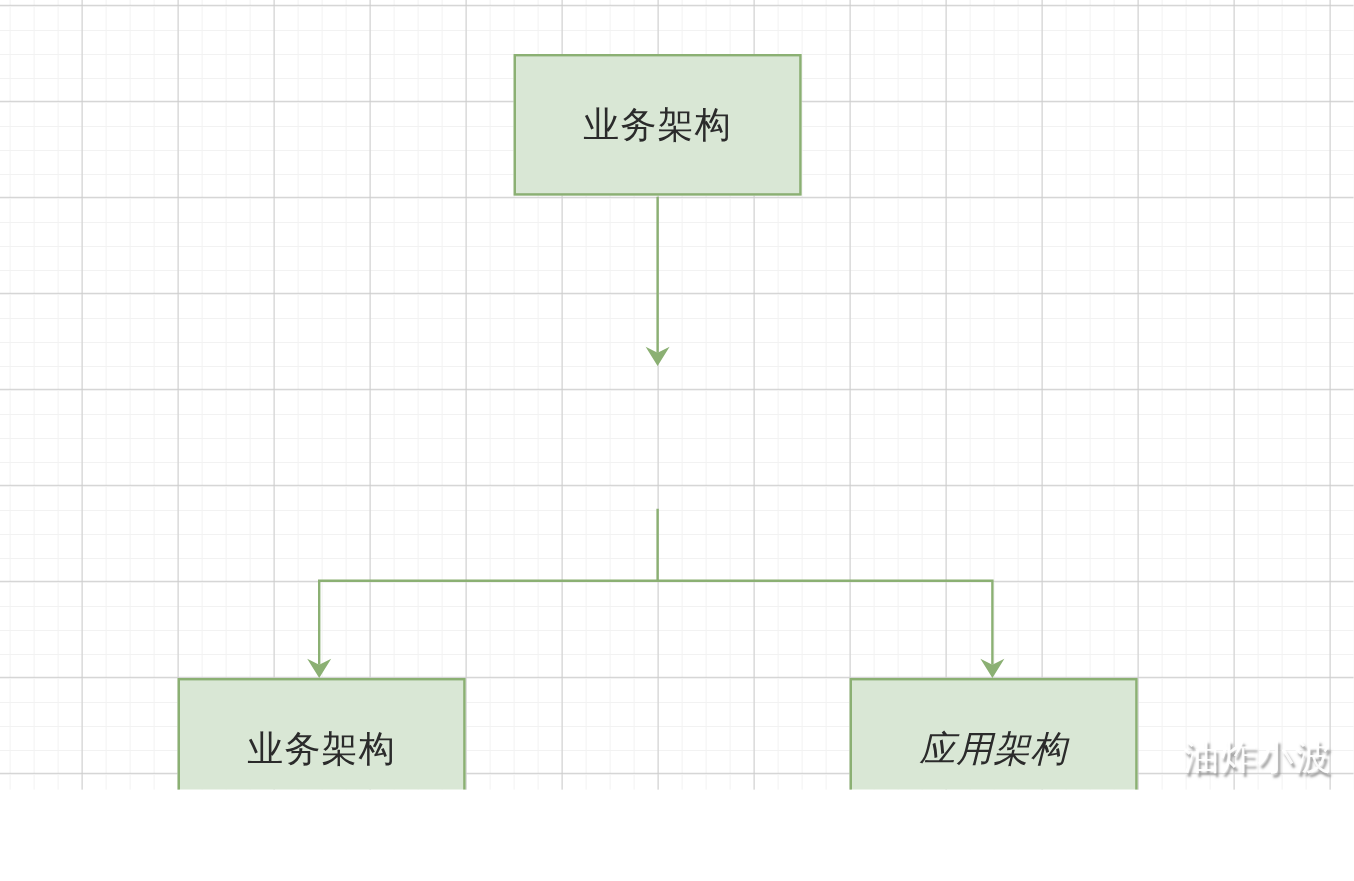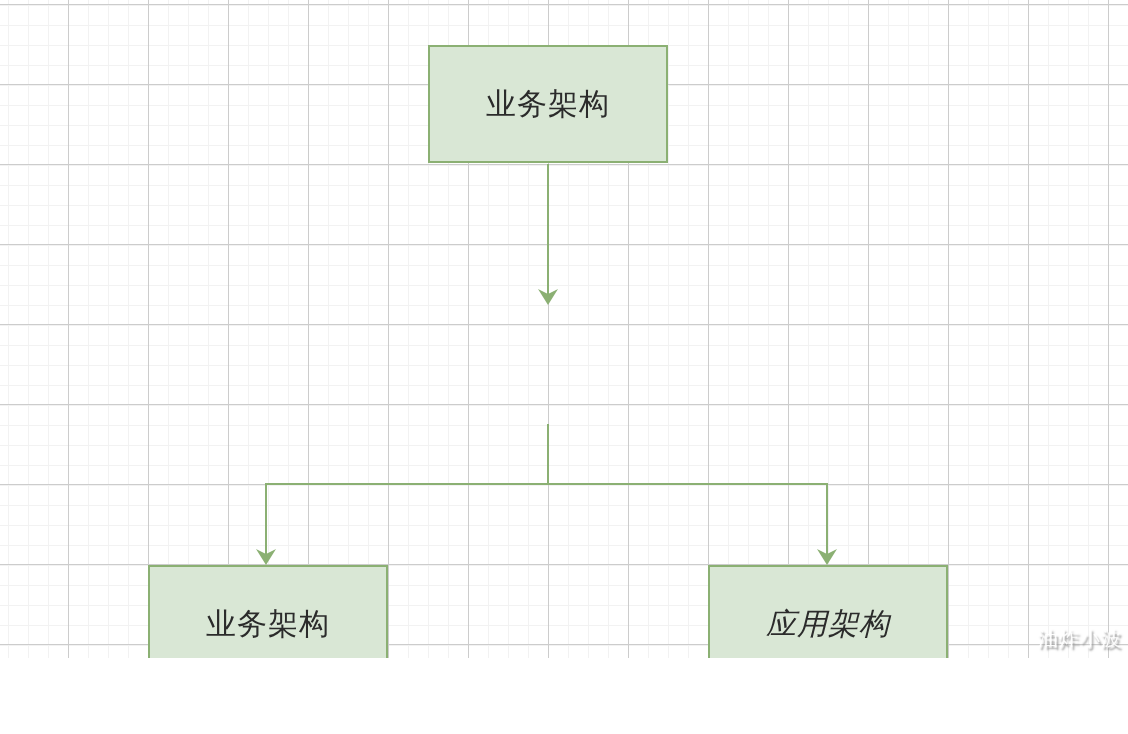--- a/index.html
+++ b/index.html
@@ -49,23 +49,23 @@
     font-size: 30px;
     color: var(--text-color);
     letter-spacing: 1px;
   }
   .node-business { left: 428px; top: 45px; }
   .node-technology { left: 428px; top: 306px; }
   .node-data { left: 148px; top: 565px; }
   .node-application { left: 708px; top: 565px; font-style: italic; }
   .watermark {
     position: absolute;
-    right: 6px;
+    right: 18px;
     bottom: 6px;
-    font-size: 20px;
+    font-size: 30px;
     color: rgba(255, 255, 255, 0.92);
     text-shadow: 2px 3px 2px rgba(140, 140, 140, 0.85);
     letter-spacing: 1px;
     user-select: none;
   }
 </style>
 </head>
 <body>
 
 <div class="canvas">

